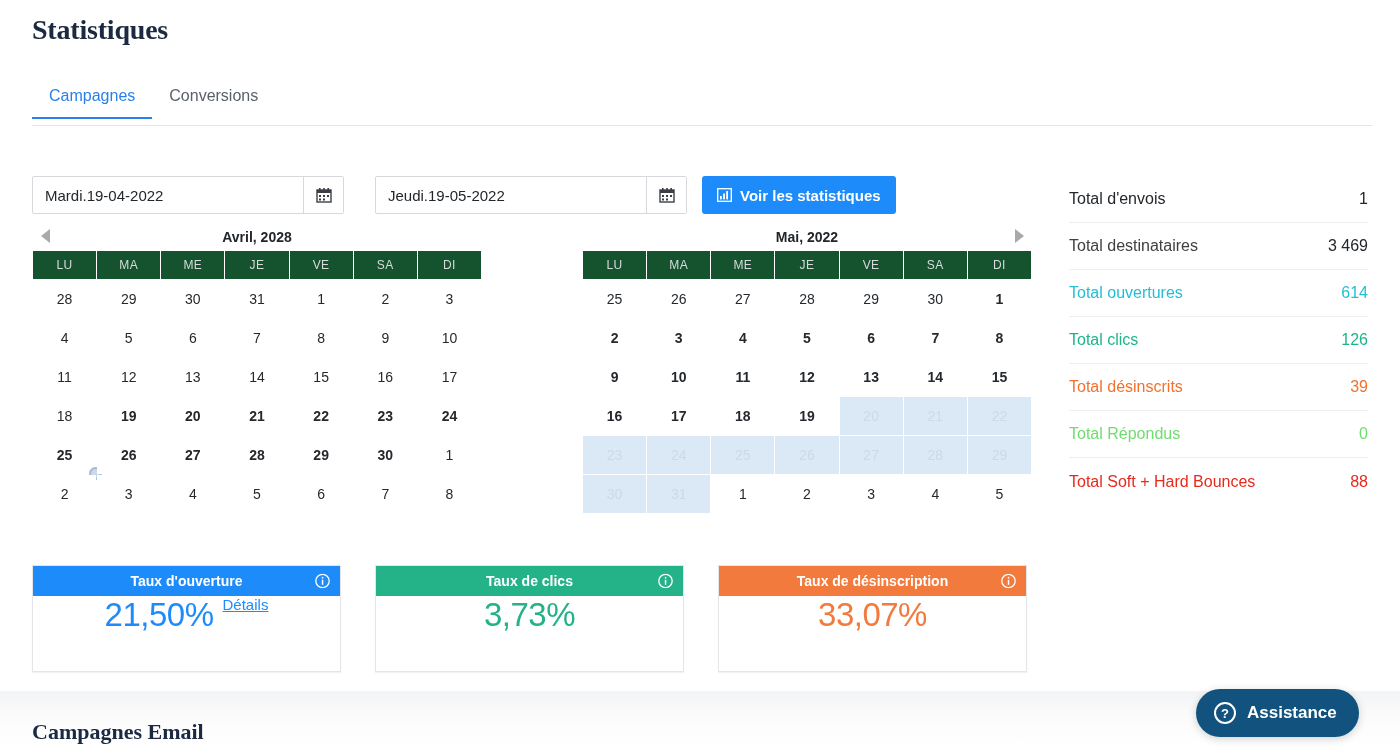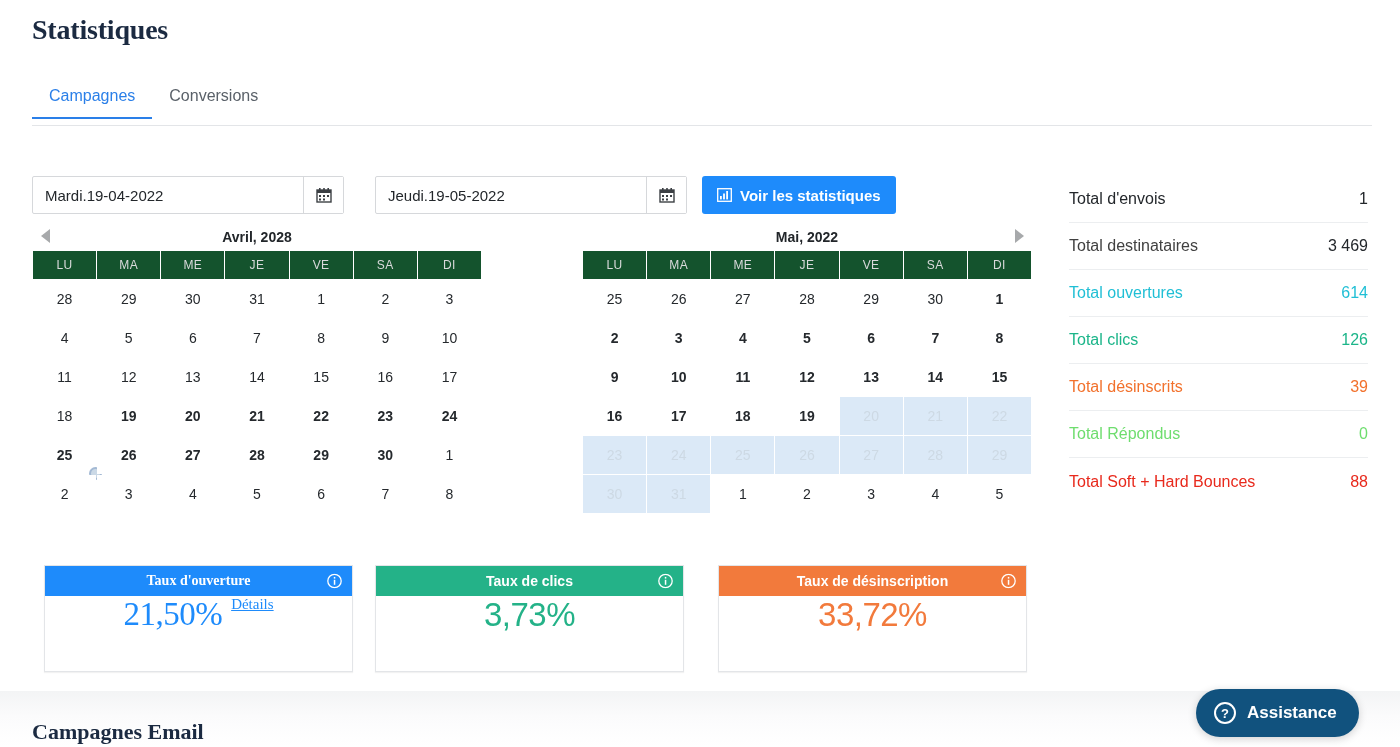--- a/index.html
+++ b/index.html
@@ -184,21 +184,21 @@
   
   .cards { position: absolute; left: 32px; top: 565px; }
   .card {
     position: absolute;
     width: 309px;
     height: 107px;
     background: #fff;
     border: 1px solid #e3e5e8;
     box-shadow: 0 1px 1px rgba(0,0,0,0.05);
   }
-  .card:nth-child(1) { left: 12px; font-family: Liberation Serif, serif; }
+  .card:nth-child(1) { left: 0; }
   .card:nth-child(2) { left: 343px; }
   .card:nth-child(3) { left: 686px; }
   .card-head {
     height: 30px;
     display: flex; align-items: center; justify-content: center;
     position: relative;
     color: #fff;
     font-size: 14px;
     font-weight: bold;
   }
@@ -549,21 +549,21 @@
           <span>Taux de désinscription</span>
           <span class="info">
             <svg width="15" height="15" viewBox="0 0 15 15">
               <circle cx="7.5" cy="7.5" r="6.7" fill="none" stroke="#ffffff" stroke-width="1.3"></circle>
               <rect x="6.8" y="6.3" width="1.5" height="5" fill="#ffffff"></rect>
               <rect x="6.8" y="3.4" width="1.5" height="1.7" fill="#ffffff"></rect>
             </svg>
           </span>
         </div>
         <div class="card-body">
-          <span class="card-value" style="color: rgb(242, 122, 60);">33,72%</span>
+          <span class="card-value" style="color: rgb(242, 122, 60);">33,07%</span>
         </div>
       </div>
     </div>
 
   <div class="bottom-shade"></div>
   <div class="bottom-title">Campagnes Email</div>
 
   <div class="assistance">
     <span class="qmark">?</span>
     <span>Assistance</span>

